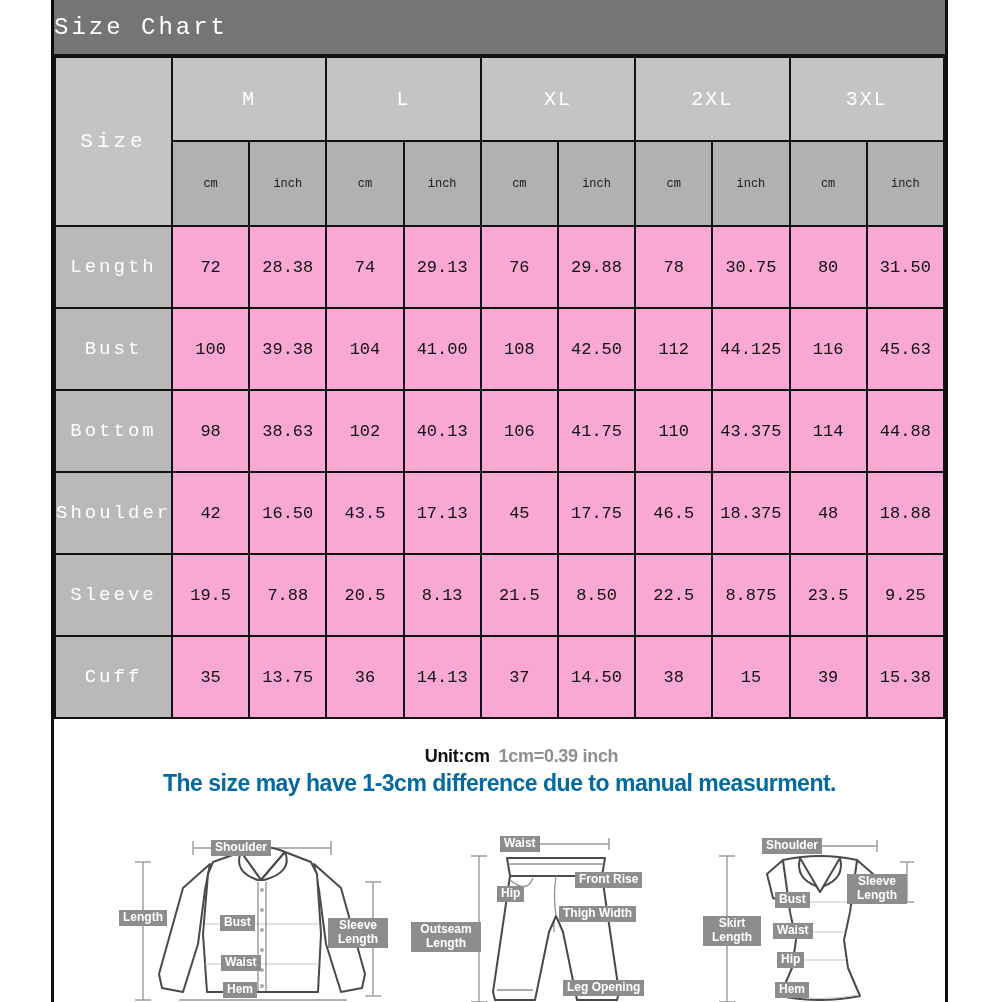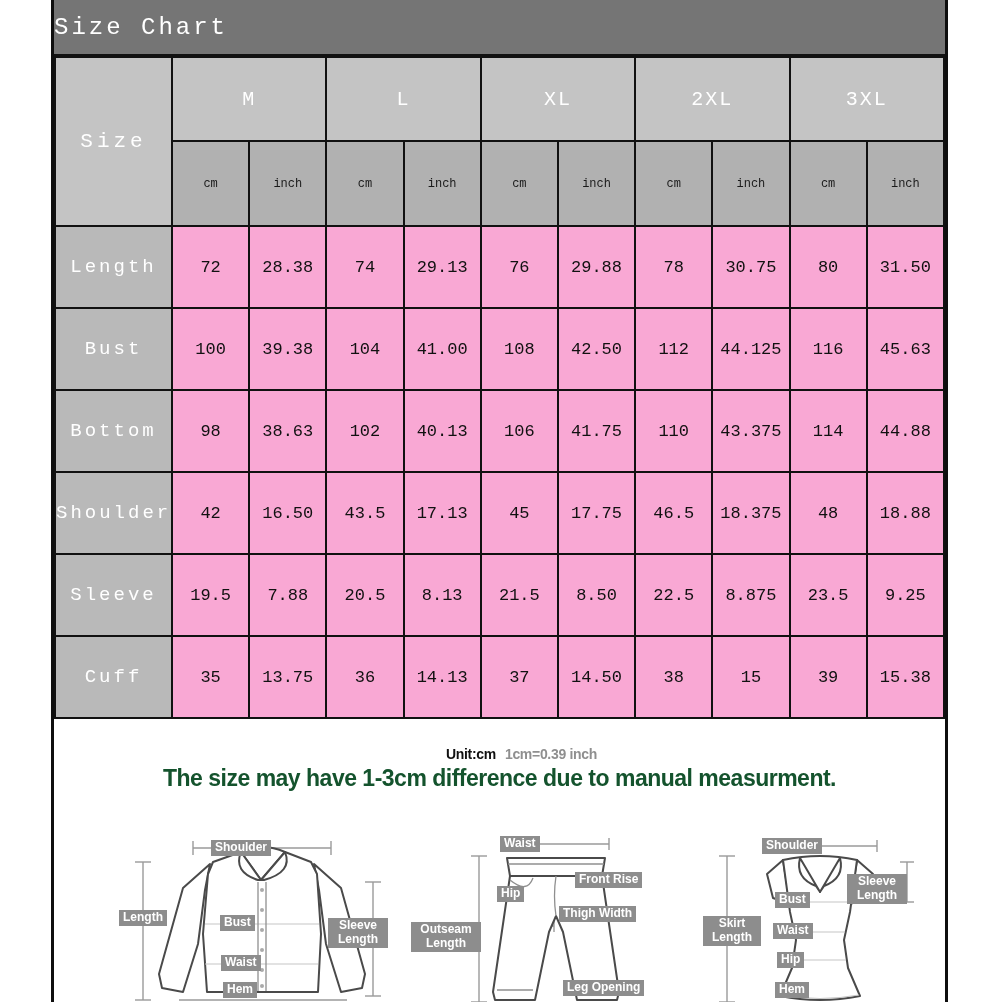--- a/index.html
+++ b/index.html
@@ -16,23 +16,23 @@
                   font-family:"Liberation Mono",monospace;}
   table.sizechart th,table.sizechart td{border:2px solid #111;text-align:center;vertical-align:middle;
                   padding:0;overflow:hidden;}
   .corner{background:#c4c4c4;color:#fff;font-size:21px;font-weight:normal;letter-spacing:4px;}
   .size-head{background:#c4c4c4;color:#fff;font-size:20px;font-weight:normal;letter-spacing:2px;height:82px;}
   .unit-head{background:#b1b1b1;color:#1a1a1a;font-size:12px;font-weight:normal;height:83px;}
   .row-label{background:#b9b9b9;color:#fff;font-size:19px;font-weight:normal;letter-spacing:3px;height:80px;}
   td.val{font-size:17px;color:#111;background:#f9a8d4;}
   
   .footer{height:111px;text-align:center;box-sizing:border-box;padding-top:27px;}
-  .footer .line1{font-size:14px;font-weight:bold;color:#111;letter-spacing:-0.3px;padding-left:44px;}
+  .footer .line1{font-size:18px;font-weight:bold;color:#111;letter-spacing:-0.3px;padding-left:44px;}
   .footer .line1 .conv{color:#8f8f8f;margin-left:9px;}
-  .footer .line2{font-size:23px;font-weight:bold;color:#14532d;margin-top:3px;letter-spacing:-0.5px;}
+  .footer .line2{font-size:23px;font-weight:bold;color:#0369a1;margin-top:3px;letter-spacing:-0.5px;}
   
   .diagrams{position:relative;height:176px;}
   .diagram{position:absolute;top:0;height:176px;}
   #shirt-diagram{left:61px;width:290px;}
   #pants-diagram{left:351px;width:290px;}
   #dress-diagram{left:641px;width:253px;}
   .dlabel{position:absolute;background:#8d8d8d;color:#fff;font-size:12px;line-height:1.15;
           font-weight:bold;padding:1px 4px;text-align:center;white-space:normal;z-index:3;}
   .garment{stroke:#4a4a4a;stroke-width:2;fill:#fff;stroke-linejoin:round;}
   .garment-thin{stroke:#8f8f8f;stroke-width:1.3;fill:none;}

